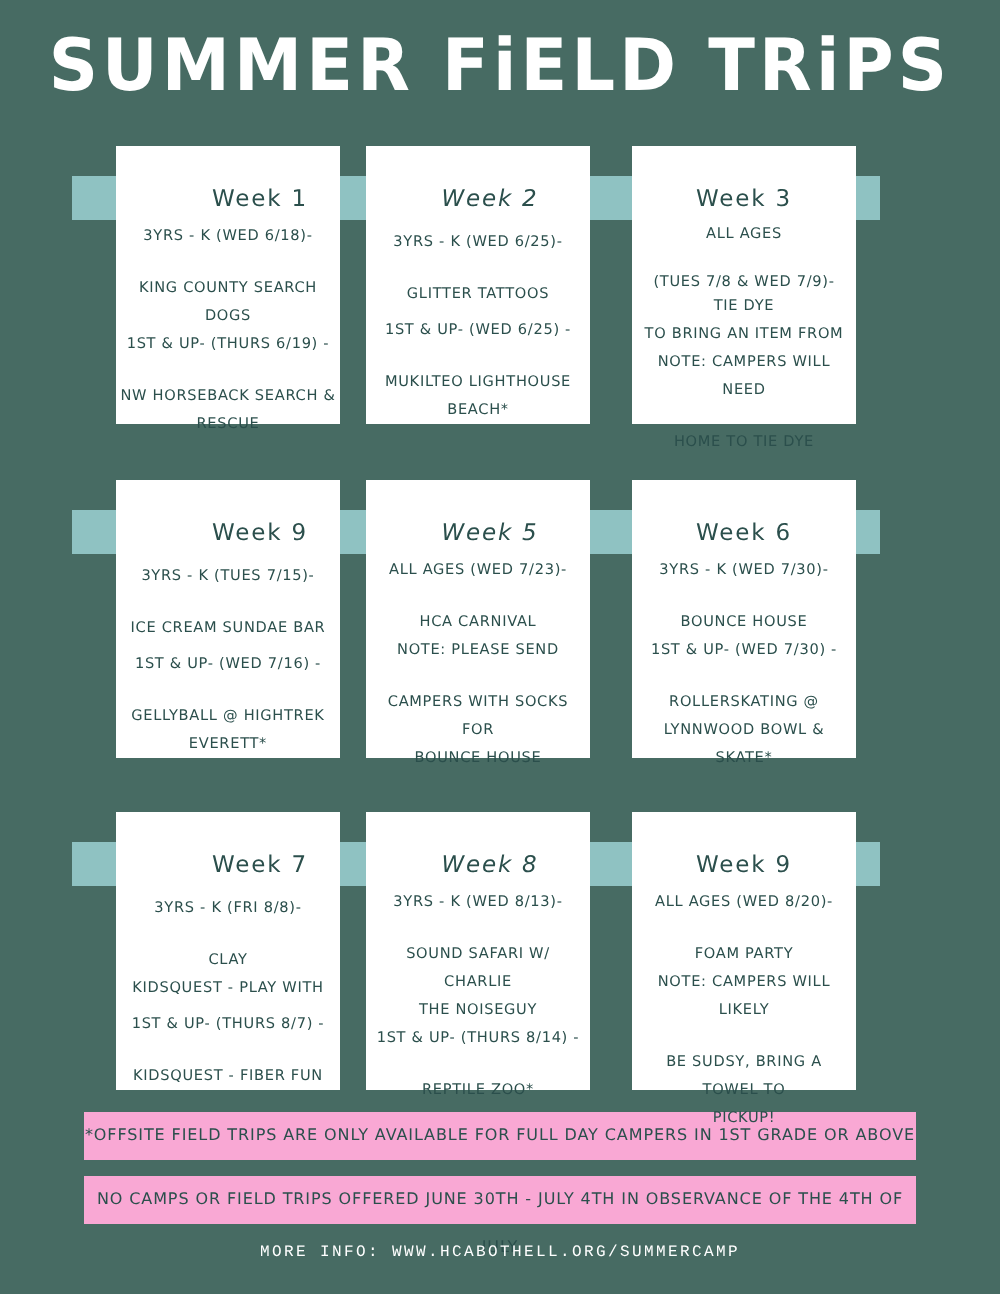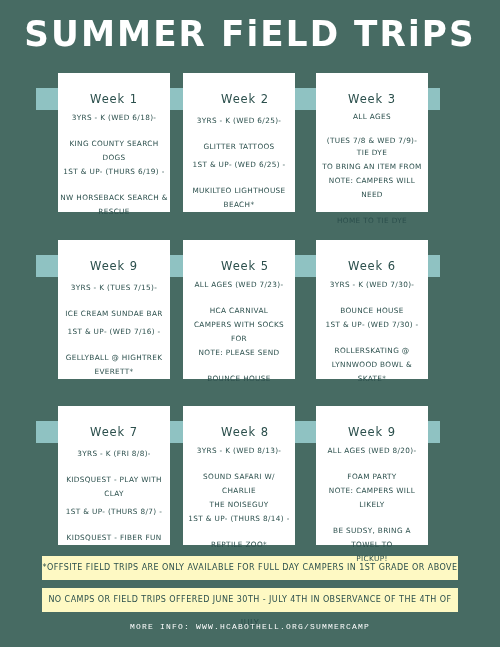--- a/index.html
+++ b/index.html
@@ -70,22 +70,22 @@
     top: 15px;
     height: 22px;
     line-height: 22px;
     text-align: center;
     color: #2b4f4c;
     font-size: 11.5px;
     letter-spacing: 0.9px;
     z-index: 3;
     font-family: "DejaVu Sans", sans-serif;
   }
-  .week-label-strip.col-1 { left: 58px; width: 112px; }
-  .week-label-strip.col-2 { left: 183px; width: 124px; }
+  .week-label-strip.col-1 { left: 58px; width: 112px; padding-left: 16px; }
+  .week-label-strip.col-2 { left: 183px; width: 124px; font-style: italic; }
   .week-label-strip.col-3 { left: 316px; width: 112px; }
 
   .card-body {
     position: absolute;
     left: 0;
     top: 38px;
     width: 112px;
     height: 101px;
     padding: 0 2px;
     box-sizing: border-box;
@@ -110,21 +110,21 @@
   .entry.gap-lg + .entry { margin-top: 0; }
   .spacer-sm { height: 8px; }
   .spacer-md { height: 14px; }
 
   
   .footer-note {
     position: absolute;
     left: 42px;
     width: 416px;
     height: 24px;
-    background: #fef9c3;
+    background: #f9a8d4;
     color: #2b4f4c;
     font-size: 8px;
     letter-spacing: 0.45px;
     line-height: 24px;
     text-align: center;
     text-transform: uppercase;
     font-family: "DejaVu Sans", sans-serif;
   }
   .footer-note.note-1 { top: 556px; }
   .footer-note.note-2 { top: 588px; }
@@ -206,22 +206,22 @@
       <div class="entry gap-lg">EVERETT*</div>
     </div>
   </div>
 
   <div class="week-card col-2">
     <div class="card-body">
       <div class="spacer-sm"></div>
       <div class="entry">ALL AGES (WED 7/23)-</div>
       <div class="entry gap-lg">HCA CARNIVAL</div>
       <div class="spacer-md"></div>
+      <div class="entry">NOTE: PLEASE SEND</div>
       <div class="entry gap-lg">CAMPERS WITH SOCKS FOR</div>
-      <div class="entry">NOTE: PLEASE SEND</div>
       <div class="entry gap-lg">BOUNCE HOUSE</div>
     </div>
   </div>
 
   <div class="week-card col-3">
     <div class="card-body">
       <div class="spacer-sm"></div>
       <div class="entry">3YRS - K (WED 7/30)-</div>
       <div class="entry gap-lg">BOUNCE HOUSE</div>
       <div class="spacer-md"></div>
@@ -236,22 +236,22 @@
   <div class="week-label-strip col-3">Week 6</div>
 </div>
 
 <div class="week-row row-3">
   <div class="row-banner"></div>
 
   <div class="week-card col-1">
     <div class="card-body">
       <div class="spacer-sm"></div>
       <div class="entry">3YRS - K (FRI 8/8)-</div>
+      <div class="entry gap-lg">CLAY</div>
       <div class="entry gap-lg">KIDSQUEST - PLAY WITH</div>
-      <div class="entry gap-lg">CLAY</div>
       <div class="spacer-md"></div>
       <div class="entry">1ST &amp; UP- (THURS 8/7) -</div>
       <div class="entry gap-lg">KIDSQUEST - FIBER FUN</div>
     </div>
   </div>
 
   <div class="week-card col-2">
     <div class="card-body">
       <div class="spacer-sm"></div>
       <div class="entry">3YRS - K (WED 8/13)-</div>

